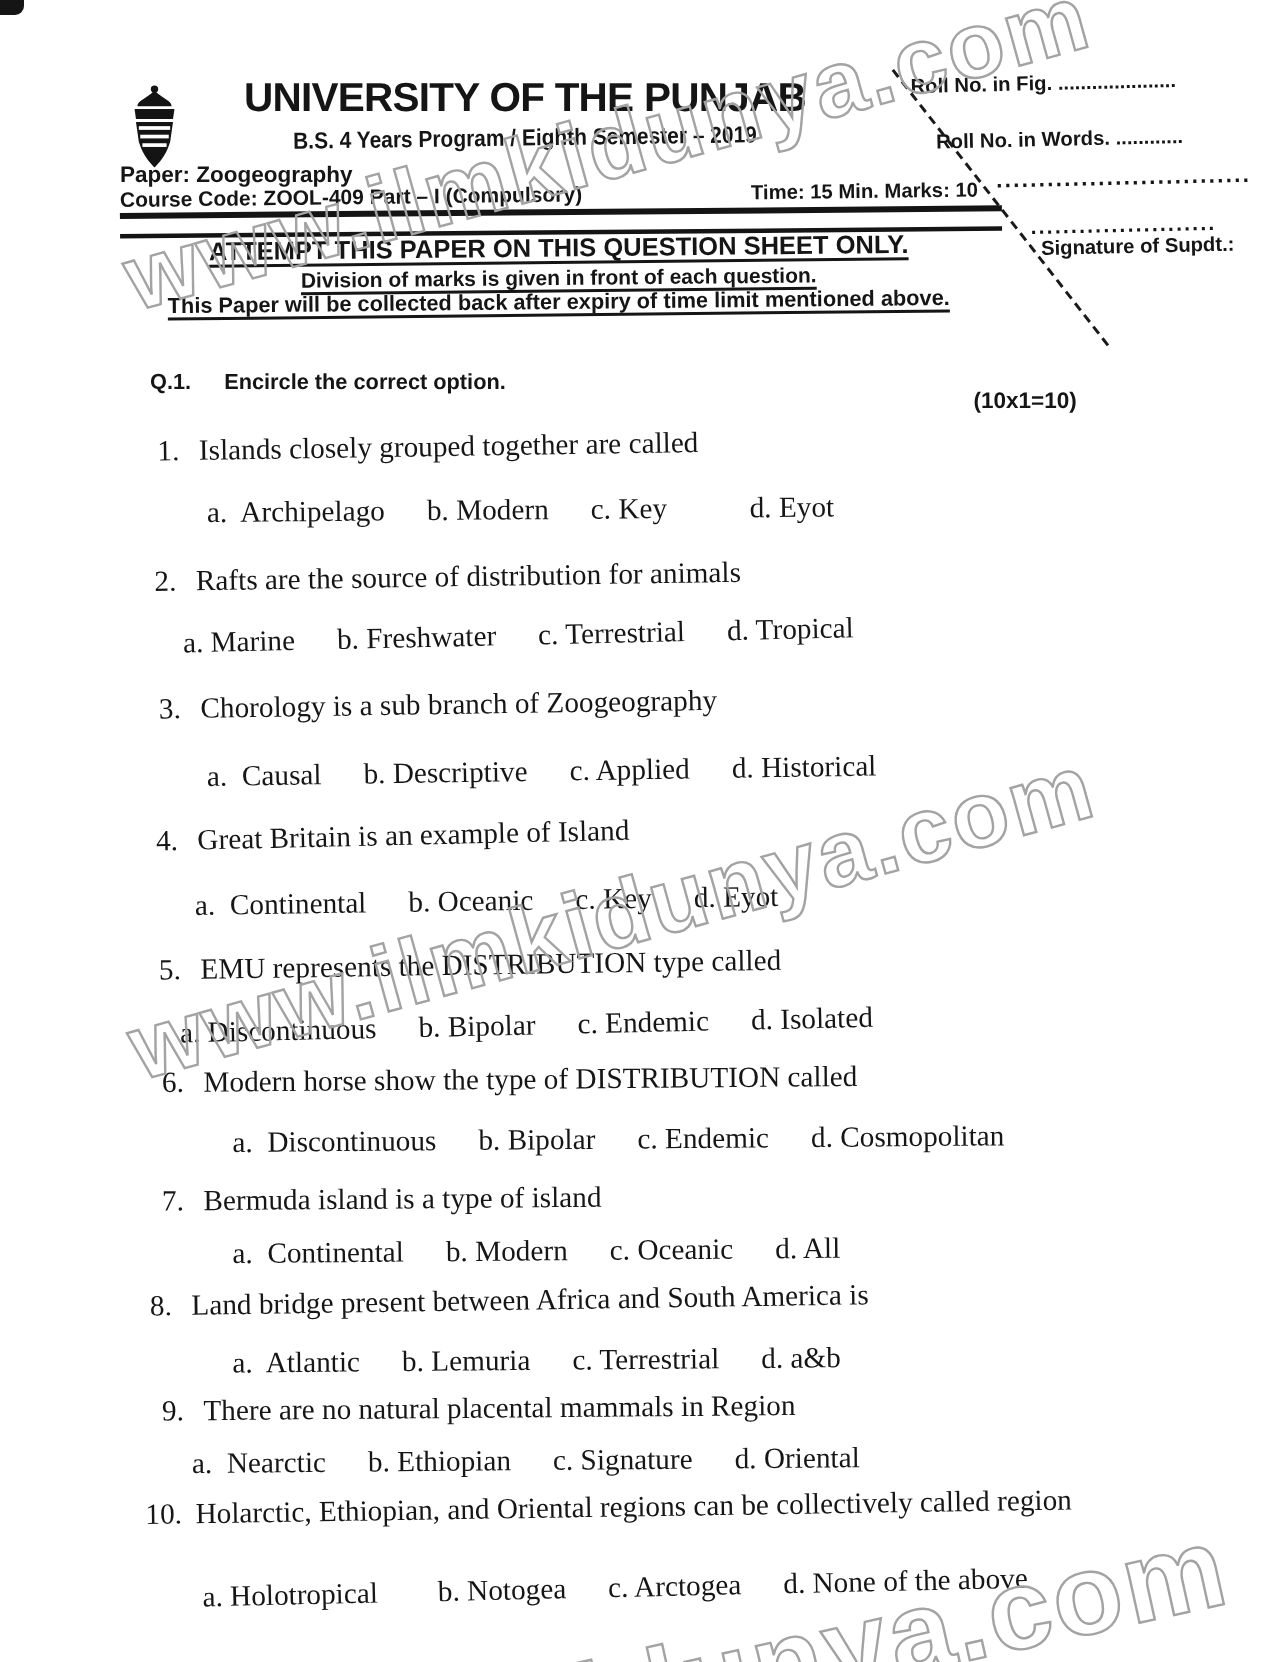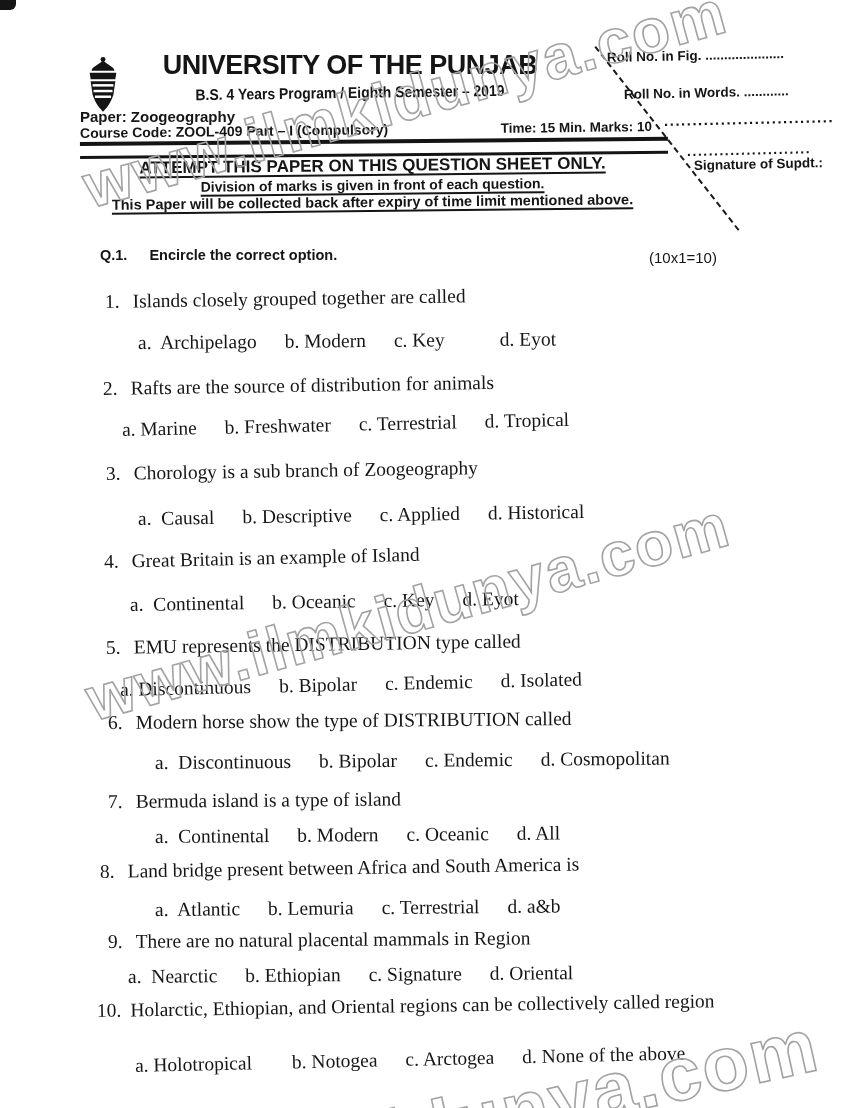--- a/index.html
+++ b/index.html
@@ -56,21 +56,21 @@
   
   .instr{position:absolute; left:85px; width:575px; text-align:center; font-weight:bold;
     text-decoration:underline; text-decoration-thickness:2px; text-underline-offset:3px;
     transform:rotate(-0.6deg); white-space:nowrap;}
   .instr1{top:156px; font-size:17px;}
   .instr2{top:177px; font-size:14px;}
   .instr3{top:194px; font-size:14.5px;}
   
   .qheading{position:absolute; left:100px; top:247px; font-size:14.5px; font-weight:bold;}
   .qheading .qh-num{margin-right:18px;}
-  .marks-note{position:absolute; left:649px; top:249px; font-size:15px; font-weight:normal;}
+  .marks-note{position:absolute; left:649px; top:259px; font-size:15px; font-weight:bold;}
   
   .ql{
     position:absolute; white-space:nowrap;
     font-family:"Liberation Serif", serif; font-size:19.5px; color:#161616;
     transform:rotate(-0.9deg); transform-origin:left center;
   }
   .qnum{display:inline-block; margin-right:13px;}
   .op{display:inline-block; margin-right:28px; white-space:pre;}
   .op:last-child{margin-right:0;}
   .r-05{transform:rotate(-0.5deg);}

